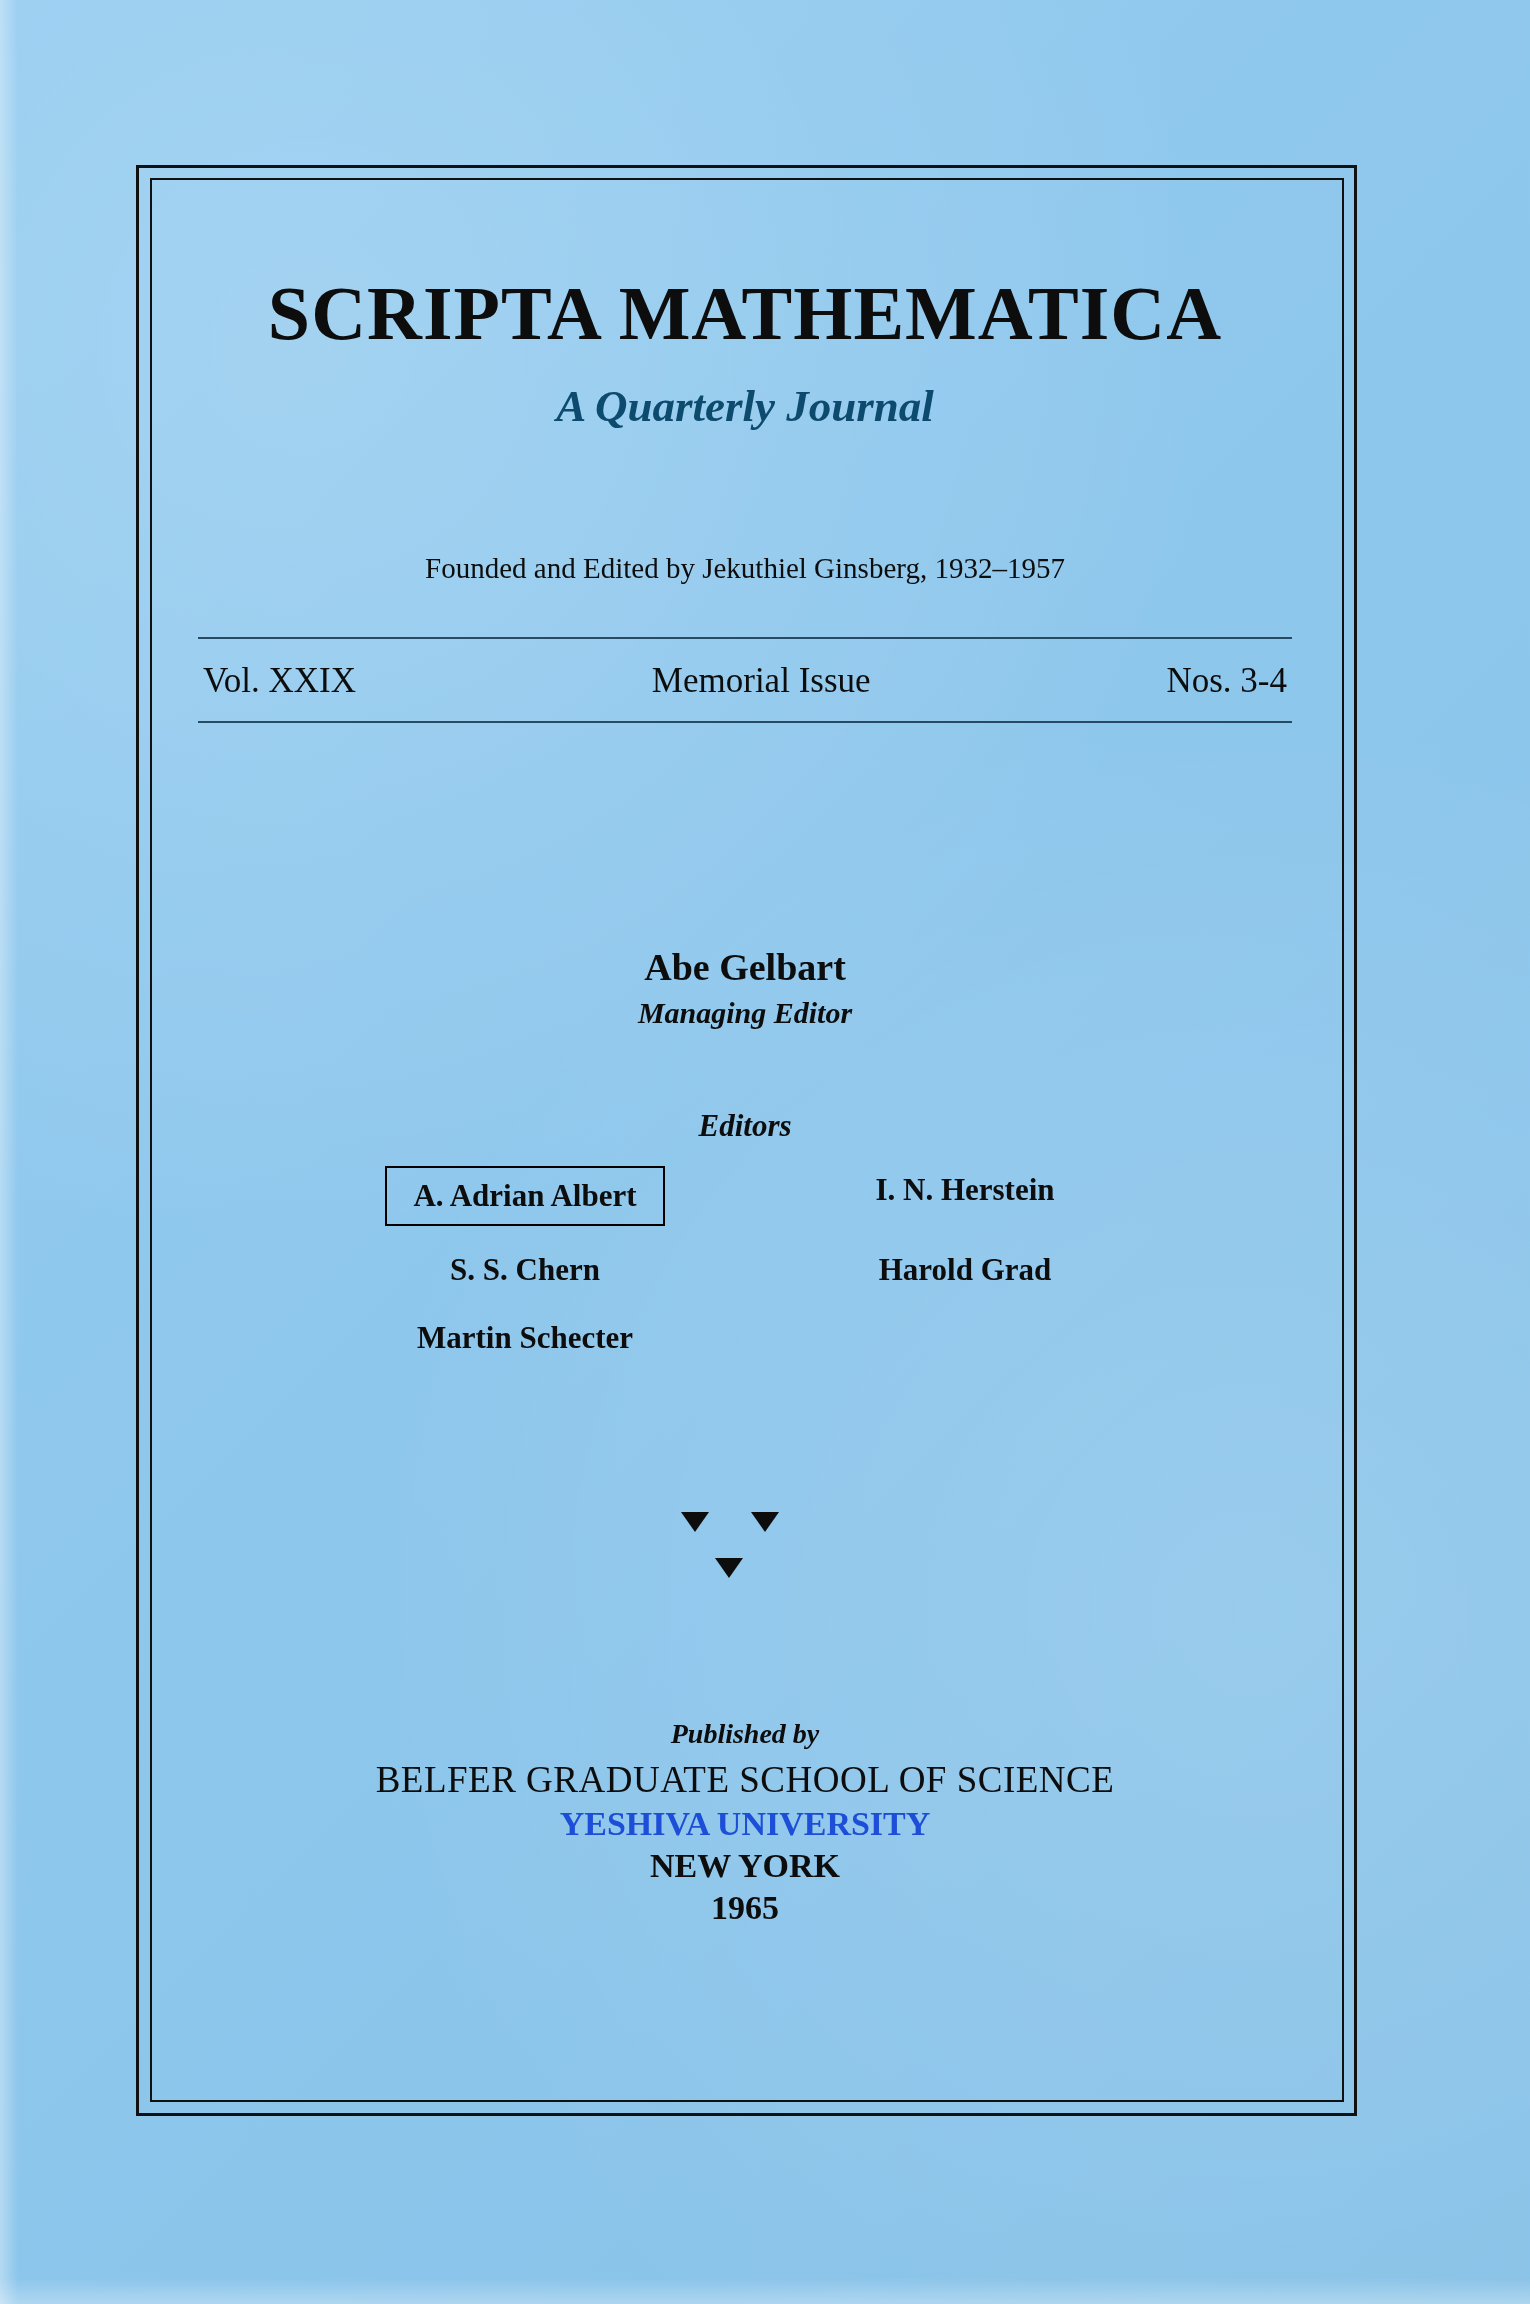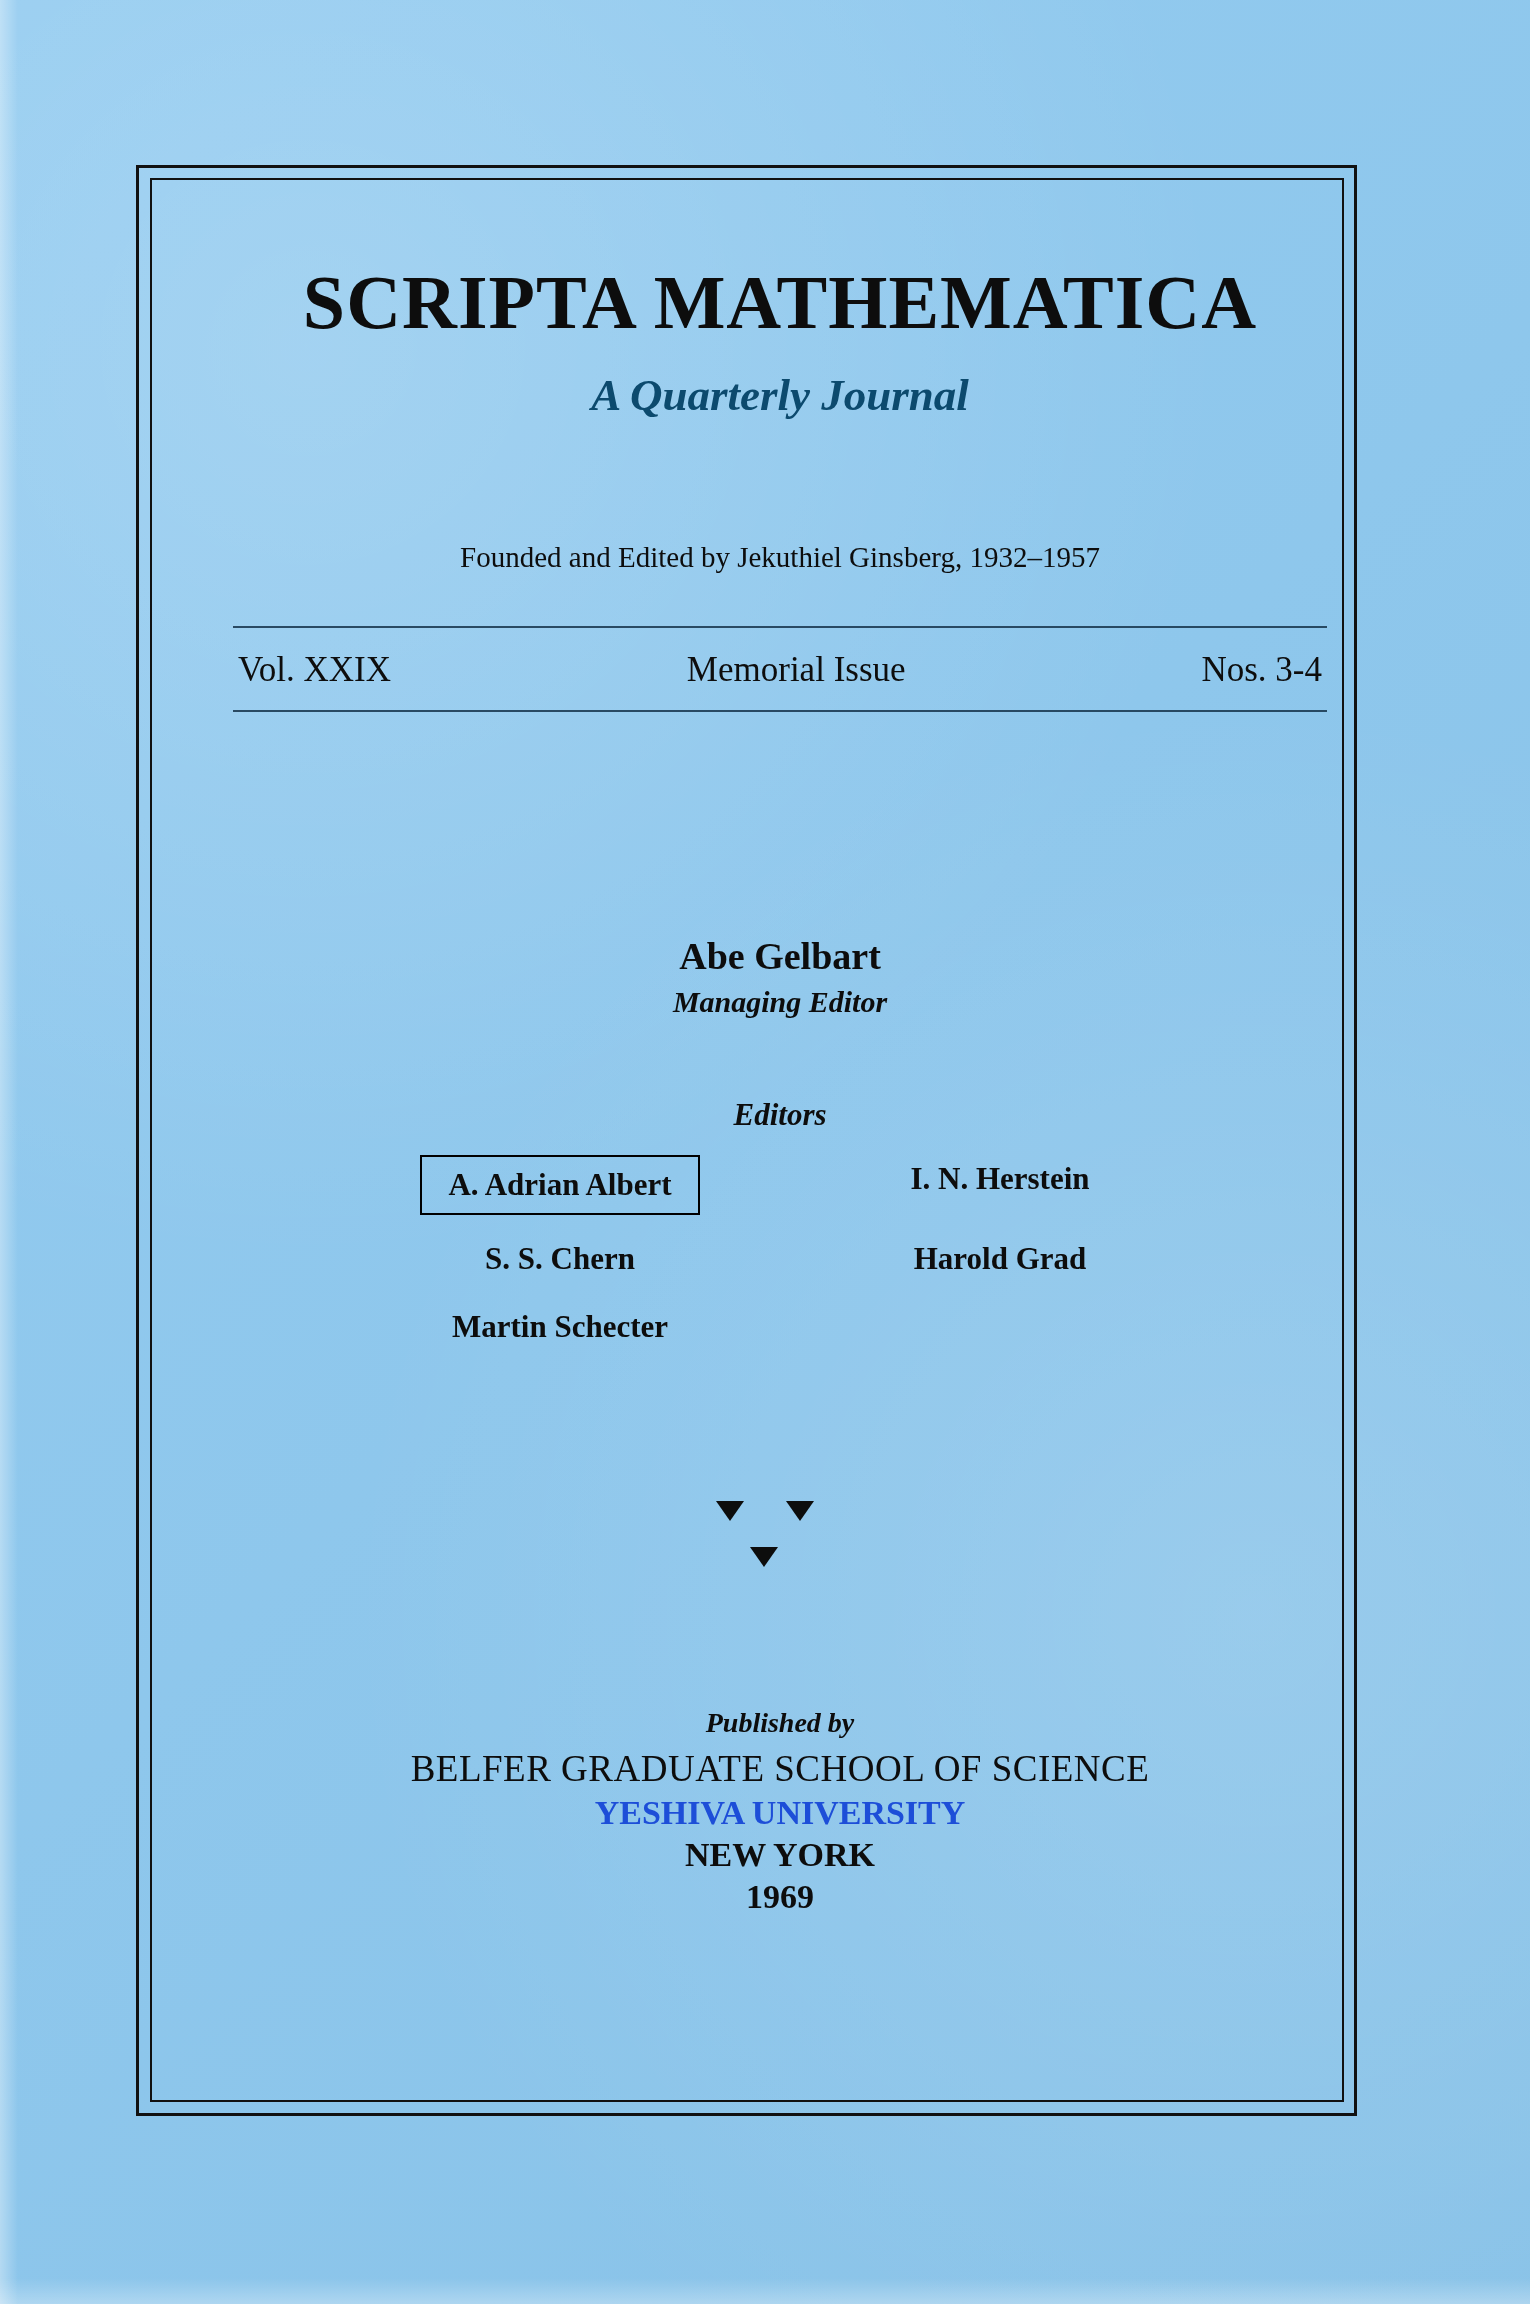--- a/index.html
+++ b/index.html
@@ -53,27 +53,26 @@
     left: 150px;
     top: 178px;
     width: 1190px;
     height: 1920px;
     border: 2px solid #111;
   }
 
   .content {
     position: absolute;
     left: 150px;
-    top: 185px;
+    top: 196px;
     width: 1190px;
     height: 1920px;
     box-sizing: border-box;
     padding: 0 40px;
     text-align: center;
-    margin-left: 35px;
   }
 
   .journal-title {
     margin-top: 78px;
     font-size: 76px;
     font-weight: bold;
     letter-spacing: 1px;
     color: #0d0d0d;
     line-height: 1.05;
     white-space: nowrap;
@@ -261,16 +260,16 @@
     <span class="tri t1"></span>
     <span class="tri t2"></span>
     <span class="tri t3"></span>
   </div>
 
   <div class="publisher-block">
     <div class="published-by">Published by</div>
     <div class="publisher-name">BELFER  GRADUATE  SCHOOL  OF  SCIENCE</div>
     <div class="publisher-university">YESHIVA UNIVERSITY</div>
     <div class="publisher-city">NEW YORK</div>
-    <div class="publisher-year">1969</div>
+    <div class="publisher-year">1965</div>
   </div>
 
 </div>
 
 </body></html>

